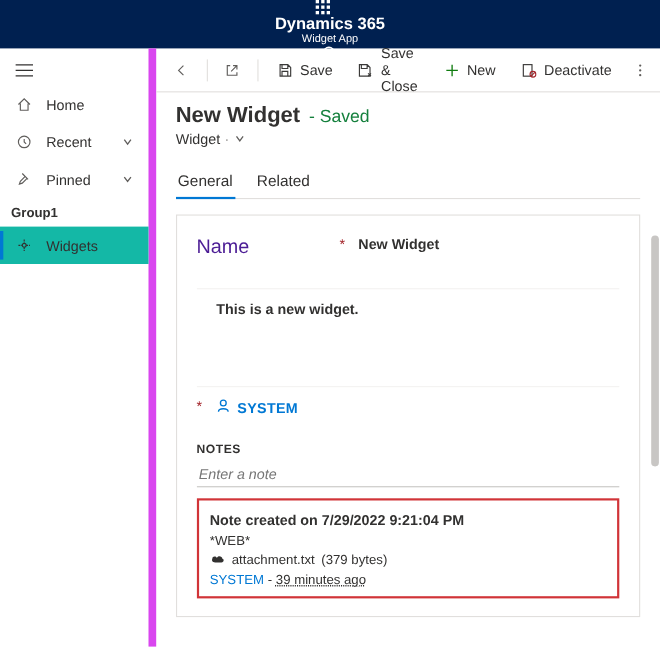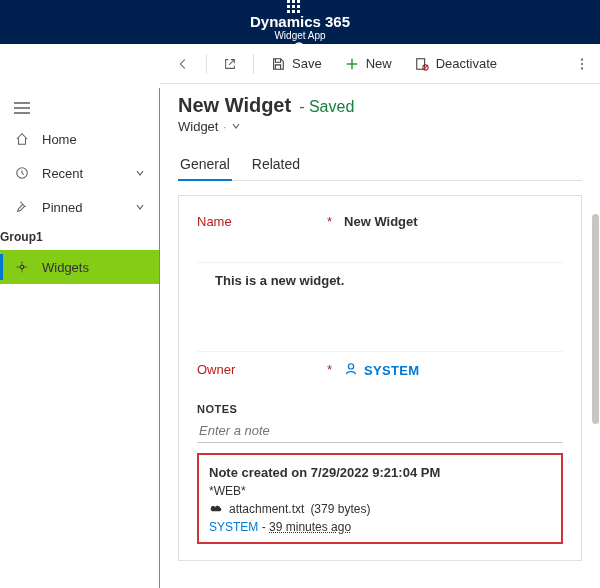--- a/index.html
+++ b/index.html
@@ -7,48 +7,48 @@
   .topbar { height: 44px; background: #002050; color: #fff; display: flex; align-items: center; padding: 0 10px; flex-direction: column; }
   .waffle { display: grid; grid-template-columns: repeat(3,3px); grid-template-rows: repeat(3,3px); gap: 2px; margin-right: 14px; cursor: pointer; }
   .waffle span { background: #fff; }
   .brand { font-weight: 600; font-size: 15px; }
   .topbar-sep { width: 1px; height: 22px; background: rgba(255,255,255,.3); margin: 0 14px; }
   .appname { font-size: 10px; }
   .topbar-spacer { flex: 1; }
   .topbar-icon { width: 30px; height: 30px; display:flex; align-items:center; justify-content:center; cursor:pointer; }
   .avatar { width: 28px; height: 28px; border: 1px solid #ffffff; border-radius: 50%; display:flex; align-items:center; justify-content:center; font-size: 14px; margin-left:6px; cursor:pointer;}
   .shell { display: flex; height: calc(100% - 44px); }
-  .sidebar { width: 160px; border-right: 1px solid #d946ef; padding-top: 6px; margin-top: 44px; }
+  .sidebar { width: 160px; border-right: 7px solid #d946ef; padding-top: 6px; }
   .hamburger { padding: 8px 14px; cursor:pointer; }
   .hamburger svg { display:block; }
   .nav-item { display:flex; align-items:center; height: 34px; padding: 0 14px; cursor:pointer; font-size: 13px; position:relative;}
   .nav-item .lbl { margin-left: 12px; flex:1; }
   .nav-item .chev { color:#605e5c; }
-  .nav-group { padding: 6px 0; font-size: 12px; font-weight: 600; color: #323130; }
-  .nav-selected { background: #84cc16; }
+  .nav-group { padding: 6px 10px; font-size: 12px; font-weight: 600; color: #323130; }
+  .nav-selected { background: #14b8a6; }
   .nav-selected::before { content:""; position:absolute; left:0; top:4px; bottom:4px; width:3px; background:#0078d4; }
   .icon { width:16px; height:16px; display:inline-flex; align-items:center; justify-content:center; color:#605e5c; }
   .main { flex:1; display:flex; flex-direction:column; border-left:0; position:relative; }
   .cmdbar { height: 40px; border-bottom: 1px solid #e1dfdd; display:flex; align-items:center; padding: 0 6px; gap: 2px; }
   .cmdbtn { display:flex; align-items:center; gap:6px; padding: 0 10px; height: 32px; cursor:pointer; font-size: 13px; color:#323130; border-radius:2px; }
   .cmdbar .sep { width:1px; height:20px; background:#e1dfdd; margin: 0 4px;}
   .content { padding: 10px 18px 0 18px; overflow:auto; flex:1; }
   .title-row { display:flex; align-items:baseline; gap:8px;}
   .page-title { font-size: 20px; font-weight: 600; }
   .saved { font-size: 16px; color: #15803d; }
   .subtitle { font-size: 13px; color:#323130; margin-top:2px; display:flex; align-items:center; gap:4px;}
   .subtitle .dot { color:#a19f9d; }
   .tabs { display:flex; gap:18px; border-bottom:1px solid #e1dfdd; margin-top:14px; }
   .tab { padding: 8px 2px; font-size:14px; cursor:pointer; position:relative; }
   .tab.active { font-weight:400; }
   .tab.active::after { content:""; position:absolute; left:0; right:0; bottom:-1px; height:2px; background:#0078d4; }
   .form-card { border:1px solid #e1dfdd; margin-top:14px; padding: 18px 18px 16px 18px; }
   .field { display:flex; align-items:flex-start; min-height:40px; border-top:1px solid #f3f2f1; padding-top:10px; margin-bottom:8px;}
   .field:first-child { border-top:none; padding-top:0;}
-  .field-label { flex:0 0 130px; color:#b91c1c; font-size:13px; display:flex; align-items:flex-start; gap:4px;}
+  .field-label { flex:0 0 130px; color:#4c1d95; font-size:18px; display:flex; align-items:flex-start; gap:4px;}
   .req { color:#a4262c; }
   .field-value { font-size:13px; font-weight:600; }
   .owner-value { color:#0078d4; display:flex; align-items:center; gap:6px; font-weight:600; letter-spacing:.3px;}
   .desc-area { height: 70px; font-weight:600;}
   .notes-heading { font-size: 11px; font-weight:700; letter-spacing:.5px; margin: 12px 0 4px 0;}
   .note-input { width:100%; border:none; border-bottom:1px solid #c8c6c4; padding:4px 2px; font-style:italic; color:#a19f9d; font-size:13px; outline:none; background:transparent;}
   .note-block { border:2px solid #d13438; padding: 10px 10px 8px 10px; margin-top:10px; }
   .note-title { font-weight:700; font-size:13px; }
   .note-sub { font-size:12px; margin-top:4px; }
   .note-attach { font-size:12px; margin-top:4px; display:flex; align-items:flex-start; gap:6px; }
@@ -166,20 +166,29 @@
       <div class="cmdbtn">
         <span class="icon">
           <svg width="14" height="14" viewBox="0 0 16 16" fill="none" stroke="#3b3a39" stroke-width="1.2">
               <path d="M3 2 H11 L14 5 V14 H3 Z M5 2 V6 H11 V2 M5 14 V9 H11 V14"></path>
             </svg>
         </span>
         <span>Save</span>
       </div>
       <div class="cmdbtn">
         <span class="icon">
+          <svg width="16" height="14" viewBox="0 0 18 16" fill="none" stroke="#3b3a39" stroke-width="1.2">
+              <path d="M3 2 H11 L14 5 V14 H3 Z M5 2 V6 H11 V2"></path>
+              <path d="M12 11 L15 14 M15 11 L12 14" stroke="#3b3a39"></path>
+            </svg>
+        </span>
+        <span>Save &amp; Close</span>
+      </div>
+      <div class="cmdbtn">
+        <span class="icon">
           <svg width="14" height="14" viewBox="0 0 16 16" stroke="#107c10" stroke-width="1.4">
               <line x1="8" y1="2" x2="8" y2="14"></line>
               <line x1="2" y1="8" x2="14" y2="8"></line>
             </svg>
         </span>
         <span>New</span>
       </div>
       <div class="cmdbtn">
         <span class="icon">
           <svg width="14" height="14" viewBox="0 0 16 16" fill="none" stroke="#3b3a39" stroke-width="1.2">
@@ -228,23 +237,20 @@
             <span>Name</span>
           </div>
           <span class="req" style="margin-right:12px;">*</span>
           <div class="field-value">New Widget</div>
         </div>
         <div class="field">
           <span style="margin-right:12px; width:6px;"></span>
           <div class="field-value desc-area">This is a new widget.</div>
         </div>
         <div class="field">
-          <div class="field-label">
-            <span>Owner</span>
-          </div>
           <span class="req" style="margin-right:12px;">*</span>
           <div class="owner-value">
             <span>
               <svg width="14" height="14" viewBox="0 0 16 16" fill="none" stroke="#0078d4" stroke-width="1.4">
                   <circle cx="8" cy="5" r="3"></circle>
                   <path d="M3 14 C3 10 13 10 13 14"></path>
                 </svg>
             </span>
             <span>SYSTEM</span>
           </div>

